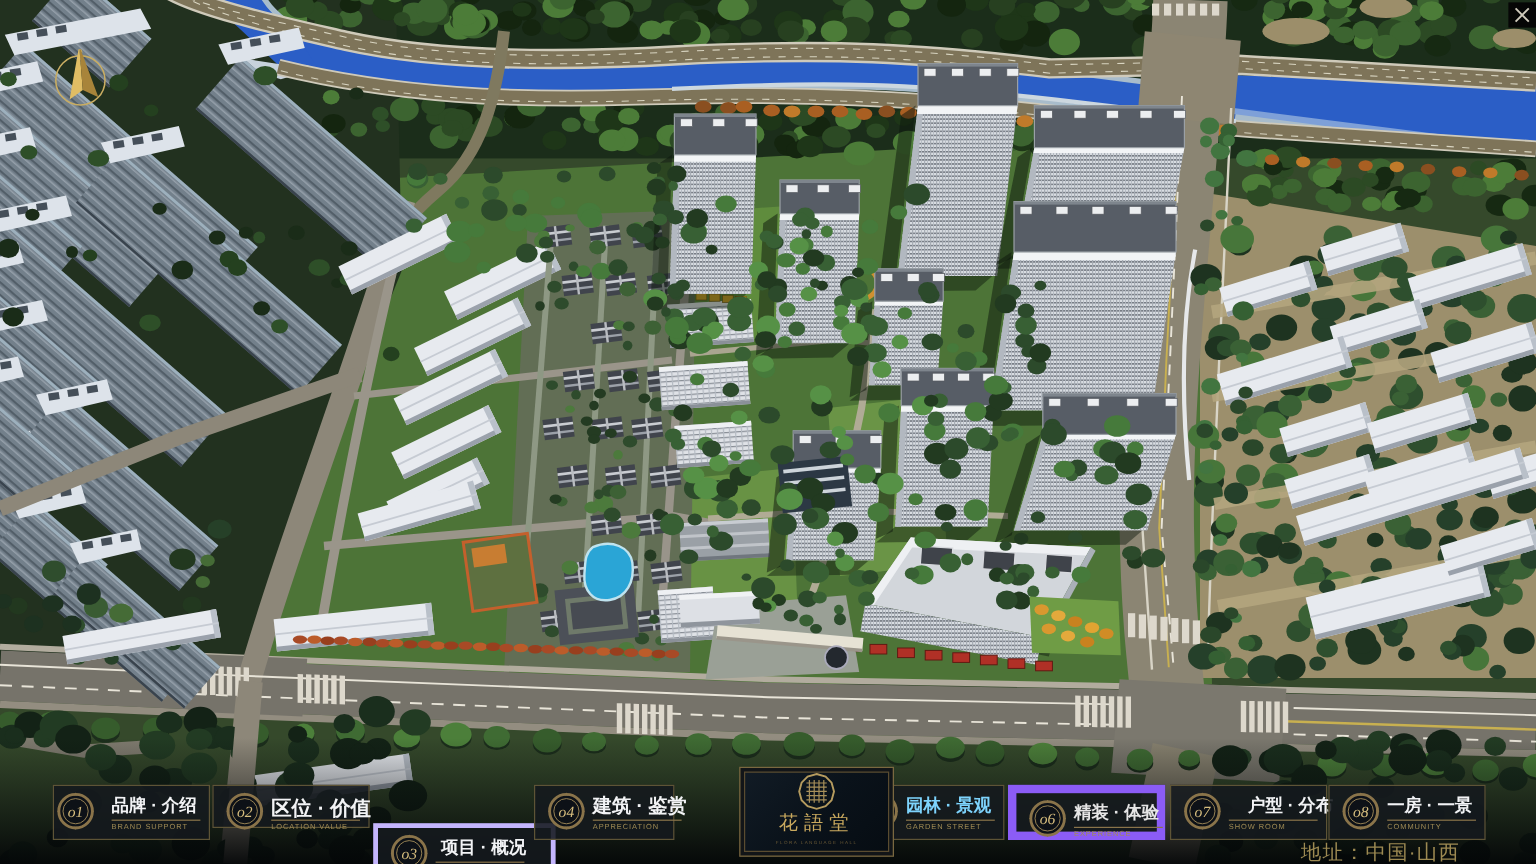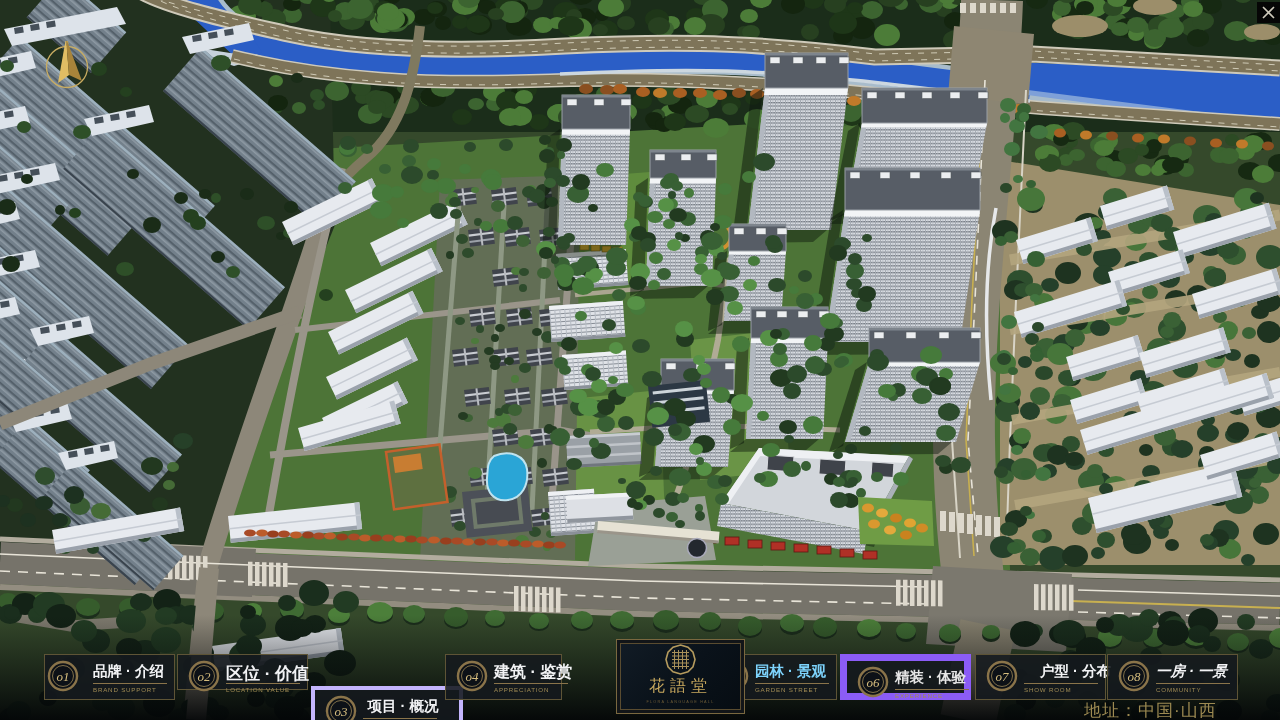--- a/index.html
+++ b/index.html
@@ -2211,21 +2211,21 @@
 </div>
 
 <div style="position:absolute;left:1107px;top:654px;width:131px;height:46px;background:rgba(20,25,30,0.88);border:1px solid #5e5436;box-sizing:border-box;">
 <div style="position:absolute;left:10px;top:5px;width:32px;height:32px;">
 <svg width="32" height="32" viewBox="0 0 32 32">
 <circle cx="16" cy="16" r="14" fill="#0d1117" stroke="#8a744a" stroke-width="2.4"></circle>
 <circle cx="16" cy="16" r="10.5" fill="none" stroke="#9c8656" stroke-width="0.8"></circle>
 <path d="M16,0.5 L17.5,3 L14.5,3 Z M16,31.5 L17.5,29 L14.5,29 Z M0.5,16 L3,14.5 L3,17.5 Z M31.5,16 L29,14.5 L29,17.5 Z" fill="#8a744a"></path>
 <text x="16" y="21" font-size="13" font-style="italic" font-family="Liberation Serif, serif" fill="#d6bd7e" text-anchor="middle">o8</text>
 </svg></div>
-<div style="position:absolute;left:48px;top:7px;width:80px;color:#f2f3f5;font-size:14.5px;font-weight:bold;white-space:nowrap;font-style:italic;">一房 · 一景</div>
+<div style="position:absolute;left:48px;top:7px;width:80px;color:#f2f3f5;font-size:14.5px;font-weight:bold;white-space:nowrap;">一房 · 一景</div>
 <div style="position:absolute;left:48px;top:28px;width:74px;border-top:1px solid #8a744a;"></div>
 <div style="position:absolute;left:48px;top:31px;width:78px;color:#a08b54;font-size:6.2px;letter-spacing:0.8px;white-space:nowrap;">COMMUNITY</div>
 </div>
 
 <div style="position:absolute;left:576px;top:639px;width:129px;height:75px;border:1px solid #7a6840;box-sizing:border-box;box-shadow:inset 0 0 0 3px rgba(10,16,22,0.9), inset 0 0 0 4px #5a4c30;background:linear-gradient(135deg,#121c26,#0a121a 50%,#060c12);margin-left:40px;">
 <svg width="127" height="73" viewBox="0 0 127 73">
 <polygon points="63.5,5 71,7.2 76,12.2 78,19.5 76,26.8 71,31.8 63.5,34 56,31.8 51,26.8 49,19.5 51,12.2 56,7.2" fill="none" stroke="#b59b5e" stroke-width="1.6"></polygon>
 <g stroke="#a8905a" stroke-width="1" fill="none">
 <path d="M 55,12.5 H 72 M 55,16 H 72 M 55,19.5 H 72 M 55,23 H 72 M 55,26.5 H 72"></path>
 <path d="M 57.5,10 V 29 M 61.5,10 V 29 M 65.5,10 V 29 M 69.5,10 V 29"></path>

